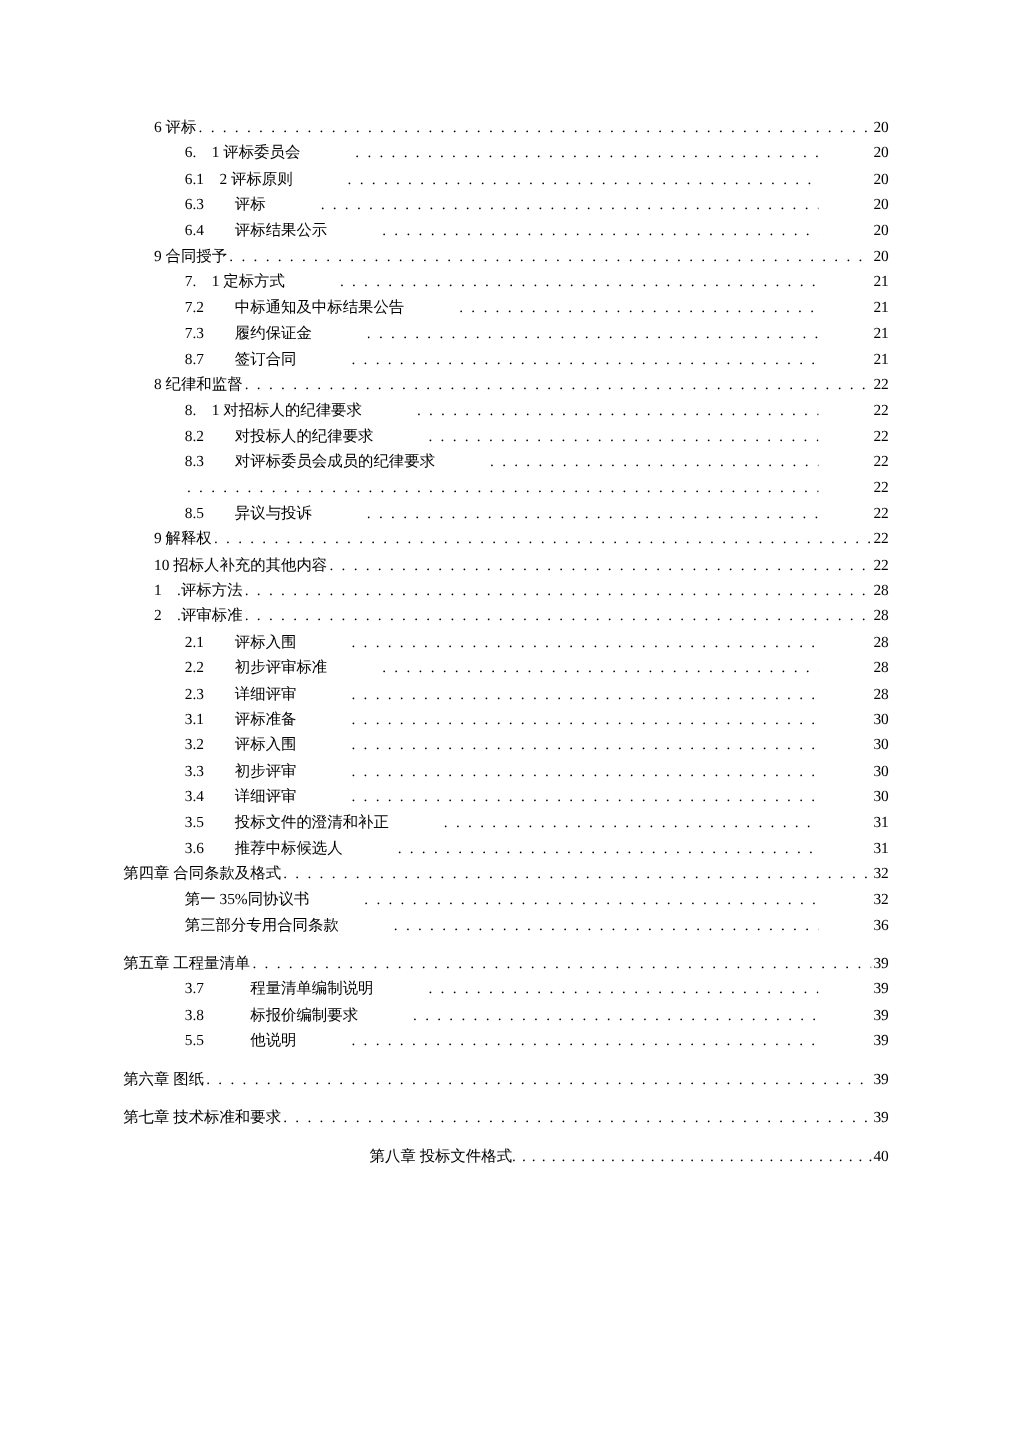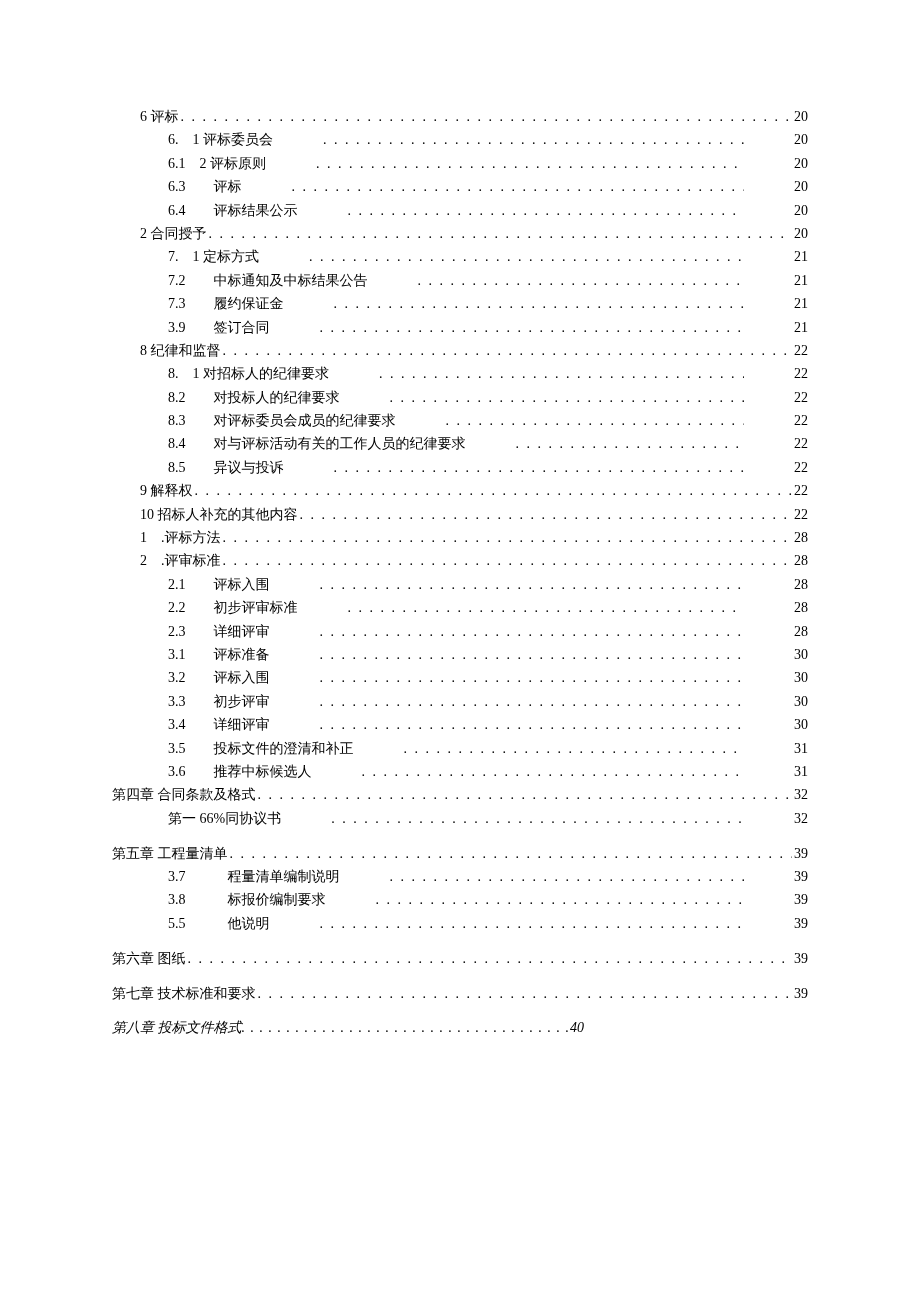--- a/index.html
+++ b/index.html
@@ -58,41 +58,41 @@
       <span class="toc-label">6.3　　评标</span>
       <span class="toc-dots"></span>
       <span class="toc-page">20</span>
     </div>
     <div class="toc-line lvl3">
       <span class="toc-label">6.4　　评标结果公示</span>
       <span class="toc-dots"></span>
       <span class="toc-page">20</span>
     </div>
     <div class="toc-line lvl2">
-      <span class="toc-label">2 合同授予</span>
+      <span class="toc-label">9 合同授予</span>
       <span class="toc-dots"></span>
       <span class="toc-page">20</span>
     </div>
     <div class="toc-line lvl3">
       <span class="toc-label">7.　1 定标方式</span>
       <span class="toc-dots"></span>
       <span class="toc-page">21</span>
     </div>
     <div class="toc-line lvl3">
       <span class="toc-label">7.2　　中标通知及中标结果公告</span>
       <span class="toc-dots"></span>
       <span class="toc-page">21</span>
     </div>
     <div class="toc-line lvl3">
       <span class="toc-label">7.3　　履约保证金</span>
       <span class="toc-dots"></span>
       <span class="toc-page">21</span>
     </div>
     <div class="toc-line lvl3">
-      <span class="toc-label">3.9　　签订合同</span>
+      <span class="toc-label">8.7　　签订合同</span>
       <span class="toc-dots"></span>
       <span class="toc-page">21</span>
     </div>
     <div class="toc-line lvl2">
       <span class="toc-label">8 纪律和监督</span>
       <span class="toc-dots"></span>
       <span class="toc-page">22</span>
     </div>
     <div class="toc-line lvl3">
       <span class="toc-label">8.　1 对招标人的纪律要求</span>
@@ -103,21 +103,20 @@
       <span class="toc-label">8.2　　对投标人的纪律要求</span>
       <span class="toc-dots"></span>
       <span class="toc-page">22</span>
     </div>
     <div class="toc-line lvl3">
       <span class="toc-label">8.3　　对评标委员会成员的纪律要求</span>
       <span class="toc-dots"></span>
       <span class="toc-page">22</span>
     </div>
     <div class="toc-line lvl3">
-      <span class="toc-label">8.4　　对与评标活动有关的工作人员的纪律要求</span>
       <span class="toc-dots"></span>
       <span class="toc-page">22</span>
     </div>
     <div class="toc-line lvl3">
       <span class="toc-label">8.5　　异议与投诉</span>
       <span class="toc-dots"></span>
       <span class="toc-page">22</span>
     </div>
     <div class="toc-line lvl2">
       <span class="toc-label">9 解释权</span>
@@ -183,23 +182,28 @@
       <span class="toc-label">3.6　　推荐中标候选人</span>
       <span class="toc-dots"></span>
       <span class="toc-page">31</span>
     </div>
     <div class="toc-line lvl1">
       <span class="toc-label">第四章 合同条款及格式</span>
       <span class="toc-dots"></span>
       <span class="toc-page">32</span>
     </div>
     <div class="toc-line lvl3">
-      <span class="toc-label">第一 66%同协议书</span>
+      <span class="toc-label">第一 35%同协议书</span>
       <span class="toc-dots"></span>
       <span class="toc-page">32</span>
+    </div>
+    <div class="toc-line lvl3">
+      <span class="toc-label">第三部分专用合同条款</span>
+      <span class="toc-dots"></span>
+      <span class="toc-page">36</span>
     </div>
     <div class="toc-line lvl1 section-gap">
       <span class="toc-label">第五章 工程量清单</span>
       <span class="toc-dots"></span>
       <span class="toc-page">39</span>
     </div>
     <div class="toc-line lvl3">
       <span class="toc-label">3.7　　　程量清单编制说明</span>
       <span class="toc-dots"></span>
       <span class="toc-page">39</span>
@@ -217,18 +221,18 @@
     <div class="toc-line lvl1 section-gap">
       <span class="toc-label">第六章 图纸</span>
       <span class="toc-dots"></span>
       <span class="toc-page">39</span>
     </div>
     <div class="toc-line lvl1 section-gap">
       <span class="toc-label">第七章 技术标准和要求</span>
       <span class="toc-dots"></span>
       <span class="toc-page">39</span>
     </div>
-    <div class="toc-line lvl1 section-gap" style="justify-content: flex-start; font-style: italic;">
+    <div class="toc-line lvl1 section-gap" style="justify-content: flex-end;">
       <span class="toc-label">第八章 投标文件格式</span>
       <span style="letter-spacing: 1px;"> . . . . . . . . . . . . . . . . . . . . . . . . . . . . . . . . . . . . . </span>
       <span>40</span>
     </div>
   </div>
 
 </body></html>

